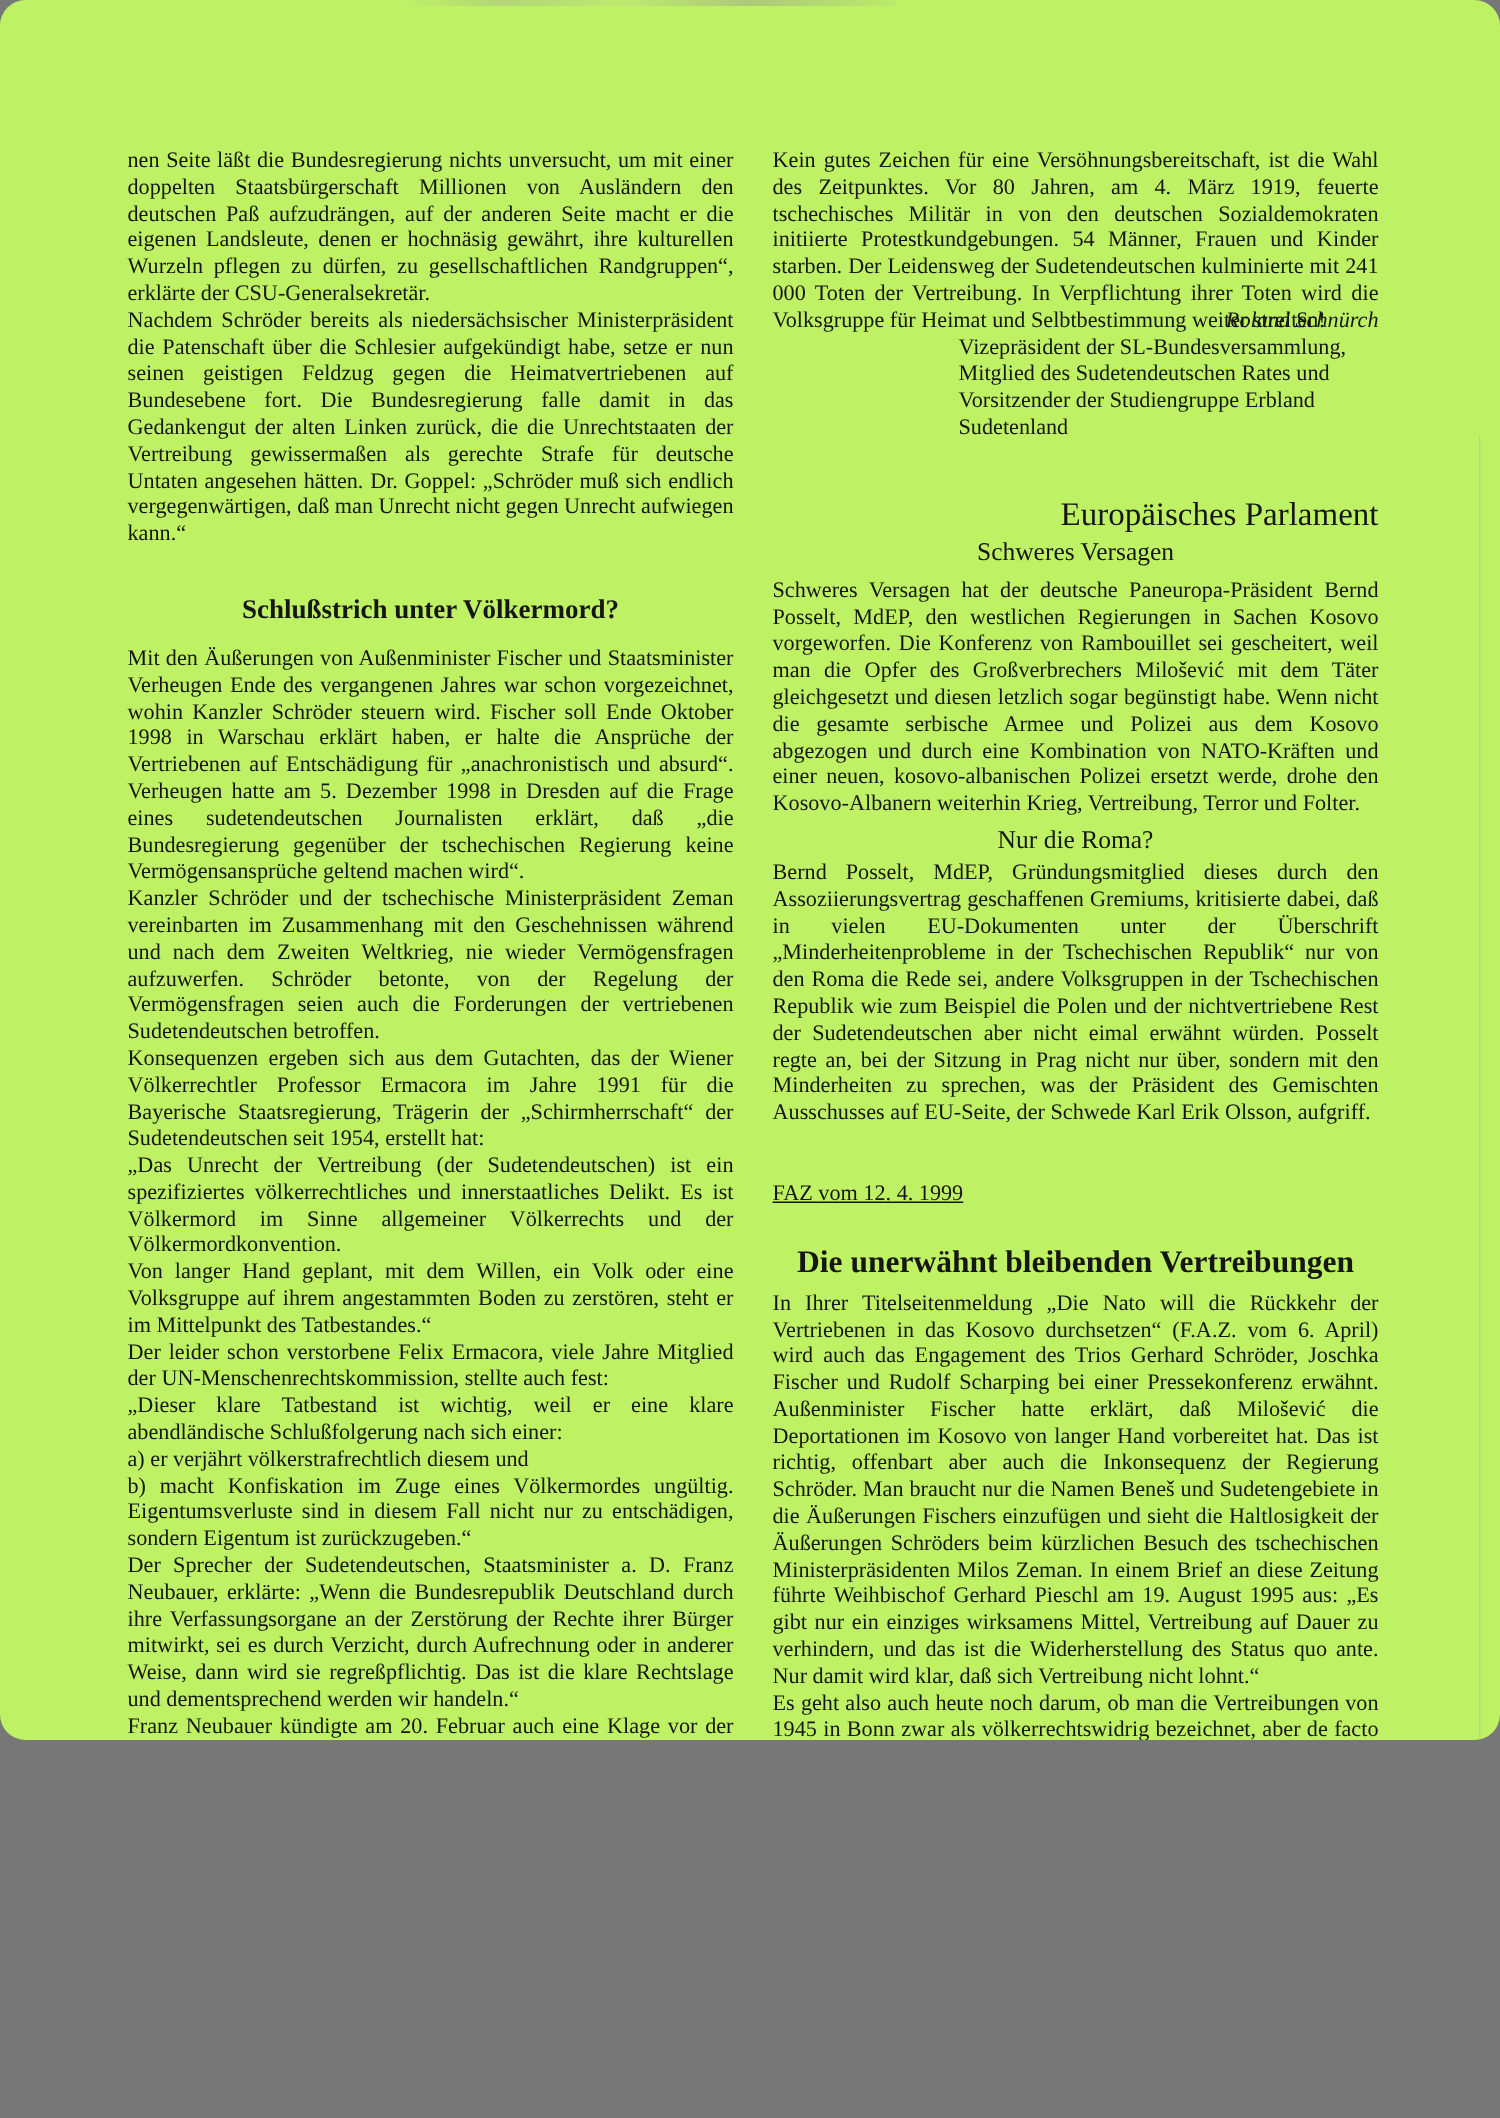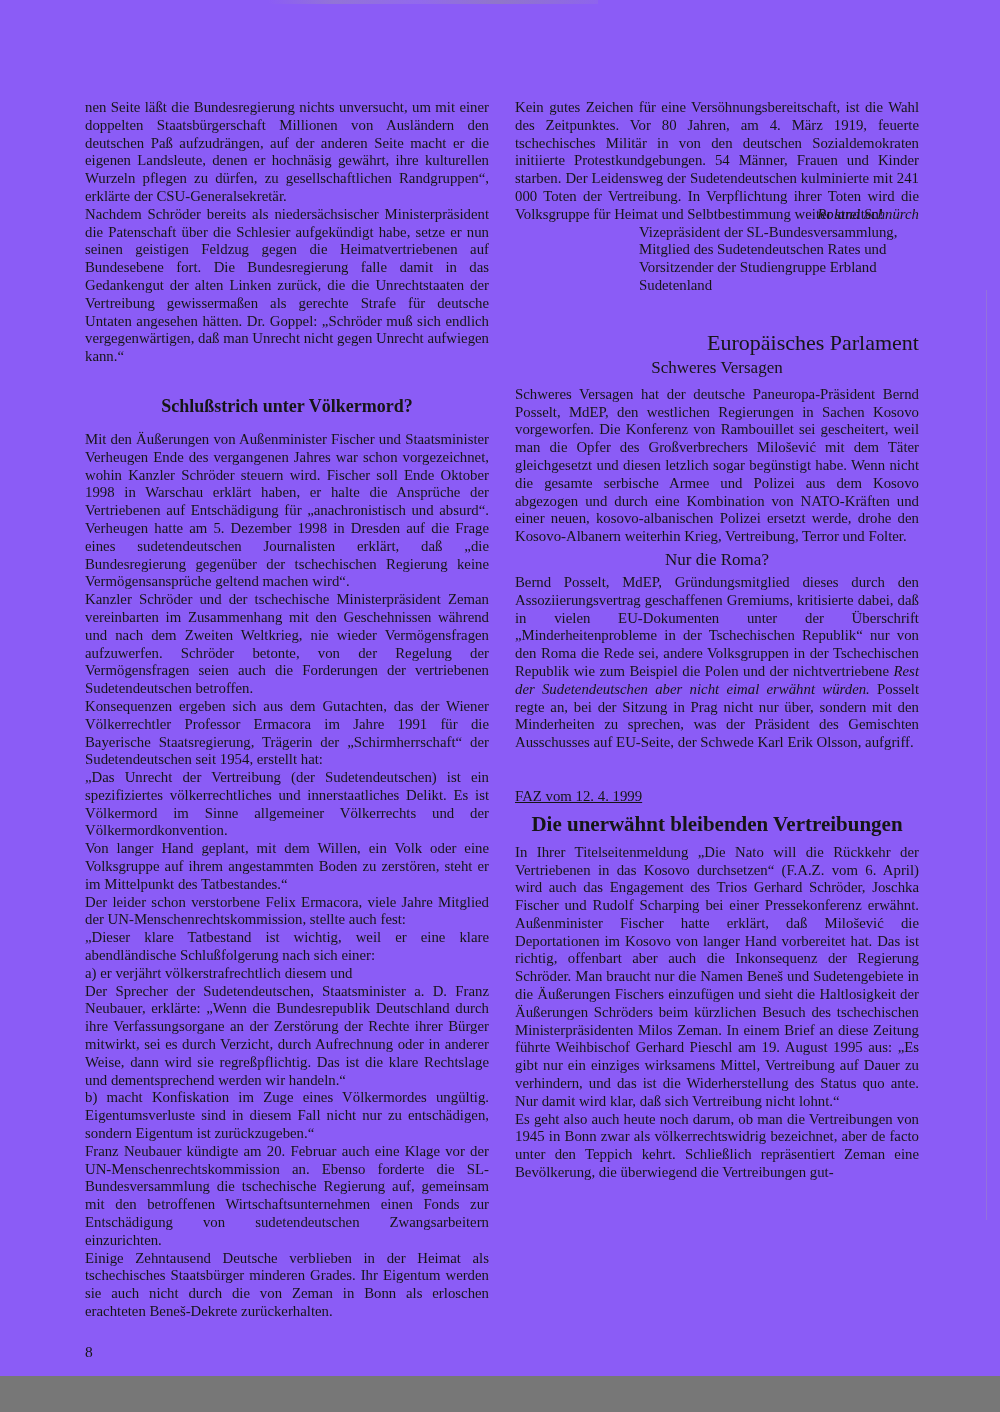--- a/index.html
+++ b/index.html
@@ -1,24 +1,25 @@
 <!DOCTYPE html>
 <html><head>
 <meta charset="utf-8">
 <style>
   html, body { margin: 0; padding: 0; background: #777; }
   .page {
     position: relative;
     width: 1000px;
-    height: 1376px;
+    height: 1160px;
     margin: 0 auto;
-    background: #8b5cf6;
+    background: #bef264;
     font-family: "Liberation Serif", "DejaVu Serif", serif;
     color: #161616;
     overflow: hidden;
+    border-radius: 17px;
   }
   .columns {
     position: absolute;
     left: 85px;
     top: 99px;
     display: flex;
     gap: 26px;
   }
   .col {
     width: 404px;
@@ -47,40 +48,40 @@
     font-weight: 400;
     text-align: center;
     margin: 2px 0 8px 0;
   }
   .h-small.tight { margin: 4px 0 4px 0; }
   .h-article {
     font-size: 21px;
     line-height: 26px;
     font-weight: 700;
     text-align: center;
-    margin: 5px 0 7px 0;
+    margin: 22px 0 7px 0;
     font-family: Liberation Serif, serif;
   }
   .intro { position: relative; }
   .author {
     position: absolute;
     right: 0;
     bottom: 0;
     font-style: italic;
   }
   .signature {
     padding-left: 124px;
     text-align: left;
   }
   .source-label {
     margin-top: 36px;
     text-align: left;
     text-decoration: underline;
   }
-  .italic { font-style: italic; }
+  .italic { }
   .page-number {
     position: absolute;
     left: 85px;
     top: 1343px;
     font-size: 15.5px;
   }
   .artifact-top {
     position: absolute;
     left: 268px;
     top: 0;
@@ -117,22 +118,22 @@
       <p>Nachdem Schröder bereits als niedersächsischer Ministerpräsident die Patenschaft über die Schlesier aufgekündigt habe, setze er nun seinen geistigen Feldzug gegen die Heimatvertriebenen auf Bundesebene fort. Die Bundesregierung falle damit in das Gedankengut der alten Linken zurück, die die Unrechtstaaten der Vertreibung gewissermaßen als gerechte Strafe für deutsche Untaten angesehen hätten. Dr. Goppel: „Schröder muß sich endlich vergegenwärtigen, daß man Unrecht nicht gegen Unrecht aufwiegen kann.“</p>
       <div class="h-large">Schlußstrich unter Völkermord?</div>
       <p>Mit den Äußerungen von Außenminister Fischer und Staatsminister Verheugen Ende des vergangenen Jahres war schon vorgezeichnet, wohin Kanzler Schröder steuern wird. Fischer soll Ende Oktober 1998 in Warschau erklärt haben, er halte die Ansprüche der Vertriebenen auf Entschädigung für „anachronistisch und absurd“. Verheugen hatte am 5. Dezember 1998 in Dresden auf die Frage eines sudetendeutschen Journalisten erklärt, daß „die Bundesregierung gegenüber der tschechischen Regierung keine Vermögensansprüche geltend machen wird“.</p>
       <p>Kanzler Schröder und der tschechische Ministerpräsident Zeman vereinbarten im Zusammenhang mit den Geschehnissen während und nach dem Zweiten Weltkrieg, nie wieder Vermögensfragen aufzuwerfen. Schröder betonte, von der Regelung der Vermögensfragen seien auch die Forderungen der vertriebenen Sudetendeutschen betroffen.</p>
       <p>Konsequenzen ergeben sich aus dem Gutachten, das der Wiener Völkerrechtler Professor Ermacora im Jahre 1991 für die Bayerische Staatsregierung, Trägerin der „Schirmherrschaft“ der Sudetendeutschen seit 1954, erstellt hat:</p>
       <p>„Das Unrecht der Vertreibung (der Sudetendeutschen) ist ein spezifiziertes völkerrechtliches und innerstaatliches Delikt. Es ist Völkermord im Sinne allgemeiner Völkerrechts und der Völkermordkonvention.</p>
       <p>Von langer Hand geplant, mit dem Willen, ein Volk oder eine Volksgruppe auf ihrem angestammten Boden zu zerstören, steht er im Mittelpunkt des Tatbestandes.“</p>
       <p>Der leider schon verstorbene Felix Ermacora, viele Jahre Mitglied der UN-Menschenrechtskommission, stellte auch fest:</p>
       <p>„Dieser klare Tatbestand ist wichtig, weil er eine klare abendländische Schlußfolgerung nach sich einer:</p>
       <p>a) er verjährt völkerstrafrechtlich diesem und</p>
+      <p>b) macht Konfiskation im Zuge eines Völkermordes ungültig. Eigentumsverluste sind in diesem Fall nicht nur zu entschädigen, sondern Eigentum ist zurückzugeben.“</p>
       <p>Der Sprecher der Sudetendeutschen, Staatsminister a. D. Franz Neubauer, erklärte: „Wenn die Bundesrepublik Deutschland durch ihre Verfassungsorgane an der Zerstörung der Rechte ihrer Bürger mitwirkt, sei es durch Verzicht, durch Aufrechnung oder in anderer Weise, dann wird sie regreßpflichtig. Das ist die klare Rechtslage und dementsprechend werden wir handeln.“</p>
-      <p>b) macht Konfiskation im Zuge eines Völkermordes ungültig. Eigentumsverluste sind in diesem Fall nicht nur zu entschädigen, sondern Eigentum ist zurückzugeben.“</p>
       <p>Franz Neubauer kündigte am 20. Februar auch eine Klage vor der UN-Menschenrechtskommission an. Ebenso forderte die SL-Bundesversammlung die tschechische Regierung auf, gemeinsam mit den betroffenen Wirtschaftsunternehmen einen Fonds zur Entschädigung von sudetendeutschen Zwangsarbeitern einzurichten.</p>
       <p>Einige Zehntausend Deutsche verblieben in der Heimat als tschechisches Staatsbürger minderen Grades. Ihr Eigentum werden sie auch nicht durch die von Zeman in Bonn als erloschen erachteten Beneš-Dekrete zurückerhalten.</p>
     </div>
 
     <div class="col">
       <p class="intro"><span>Kein gutes Zeichen für eine Versöhnungsbereitschaft, ist die Wahl des Zeitpunktes. Vor 80 Jahren, am 4. März 1919, feuerte tschechisches Militär in von den deutschen Sozialdemokraten initiierte Protestkundgebungen. 54 Männer, Frauen und Kinder starben. Der Leidensweg der Sudetendeutschen kulminierte mit 241 000 Toten der Vertreibung. In Verpflichtung ihrer Toten wird die Volksgruppe für Heimat und Selbtbestimmung weiter streiten!</span><span class="author">Roland Schnürch</span></p>
 
       <div class="signature">
         <div>Vizepräsident der SL-Bundesversammlung,</div>
         <div>Mitglied des Sudetendeutschen Rates und</div>

